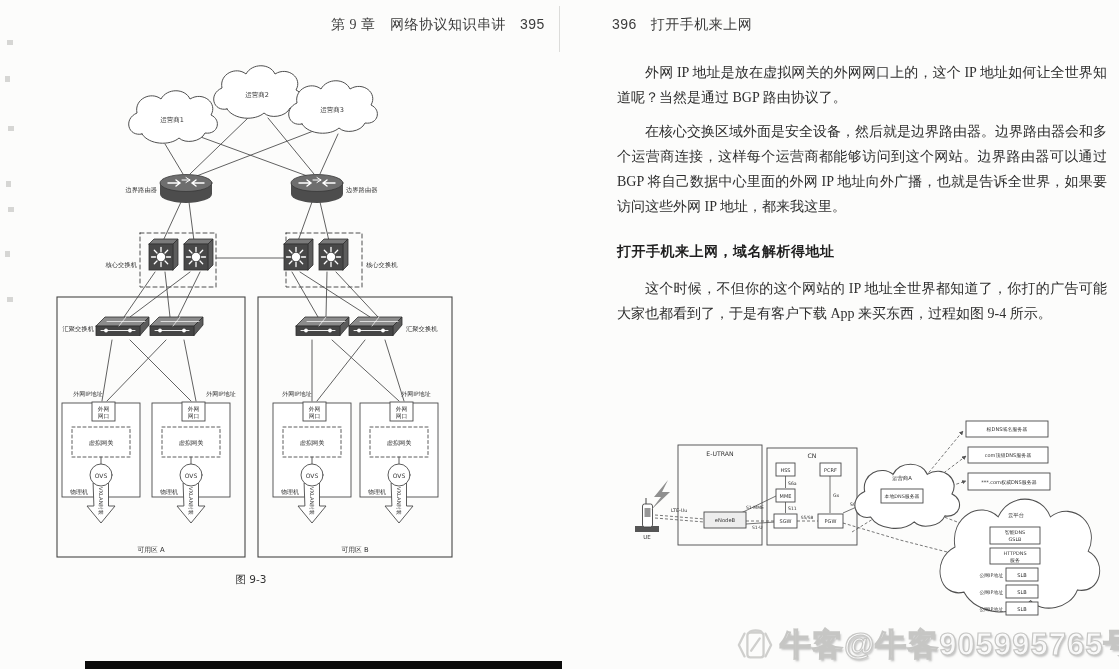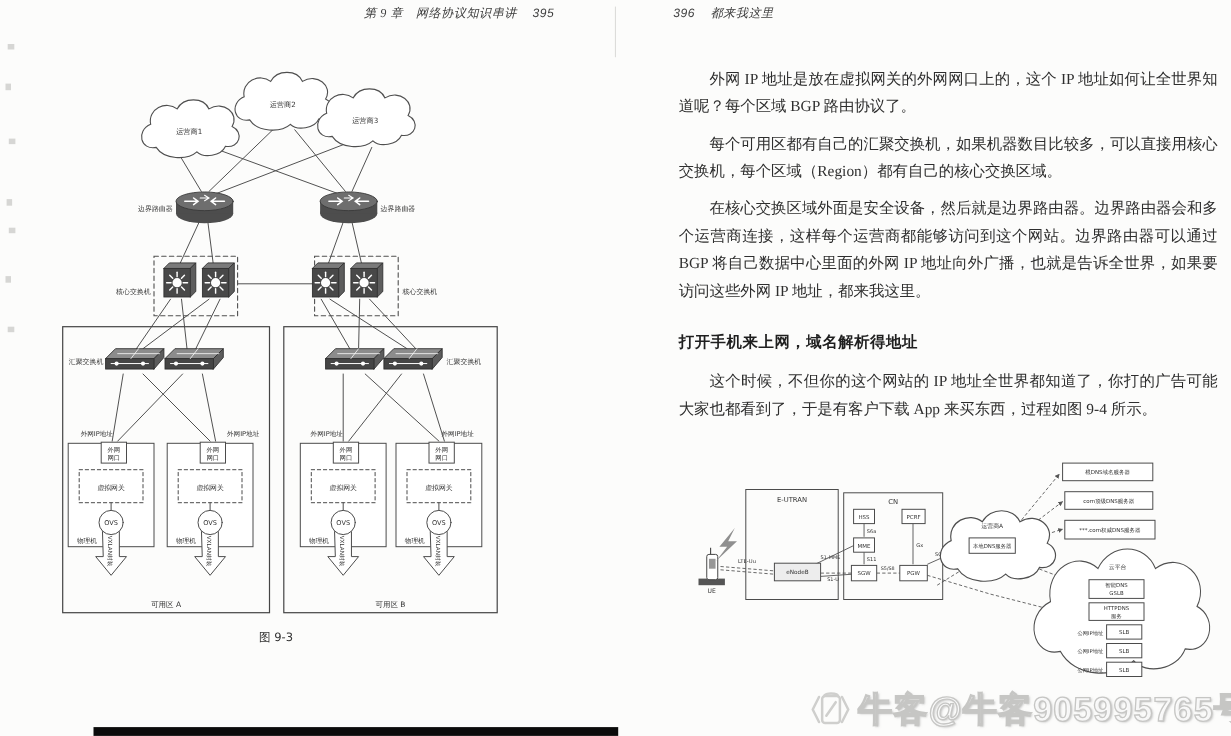--- a/index.html
+++ b/index.html
@@ -2,21 +2,21 @@
 <html><head>
 <meta charset="utf-8">
 <style>
   html,body{margin:0;padding:0;}
   body{
     width:1119px;height:669px;position:relative;overflow:hidden;
     background:#fcfcfb;
     font-family:"Liberation Serif","DejaVu Serif",serif;
     color:#2e2e2e;
   }
-  .hdr{position:absolute;top:4px;font-size:11px;letter-spacing:.5px;color:#3c3c3c;white-space:nowrap;font-style:italic;}
+  .hdr{position:absolute;top:16px;font-size:14px;letter-spacing:.5px;color:#3c3c3c;white-space:nowrap;}
   .hdr .pg{font-family:"Liberation Sans",sans-serif;}
   #hdr-left{left:331px;}
   #hdr-left .pg{margin-left:14px;}
   #hdr-right{left:612px;}
   #hdr-right .pg{margin-right:14px;margin-top:36px;}
   #divider{position:absolute;left:559px;top:6px;width:1px;height:46px;background:#dcdcda;}
   #textcol{position:absolute;left:617px;top:60px;width:490px;font-size:14px;line-height:25px;text-align:justify;}
   #textcol p{margin:0 0 9px 0;text-indent:2em;}
   #textcol h2{font-size:14px;line-height:22px;margin:21px 0 14px 0;font-weight:bold;color:#1f1f1f;
       font-family:"Liberation Sans","DejaVu Sans",sans-serif;letter-spacing:.5px;}
@@ -32,34 +32,33 @@
     color:rgba(252,252,252,.9);
     -webkit-text-stroke:1.2px #c6c6c4;
     text-shadow:1.5px 1.5px 2px rgba(150,150,150,.55);
     white-space:nowrap;
   }
 </style>
 </head>
 <body>
 
 <div class="hdr" id="hdr-left"><span>第 9 章　网络协议知识串讲</span><span class="pg">395</span></div>
-<div class="hdr" id="hdr-right"><span class="pg">396</span><span>都来我这里</span></div>
+<div class="hdr" id="hdr-right"><span class="pg">396</span><span>打开手机来上网</span></div>
 <div id="divider"></div>
 
 <div class="speck" style="left:7px;top:40px;width:6px;height:5px;"></div>
 <div class="speck" style="left:5px;top:76px;width:5px;height:6px;"></div>
 <div class="speck" style="left:8px;top:126px;width:6px;height:5px;"></div>
 <div class="speck" style="left:6px;top:181px;width:5px;height:6px;"></div>
 <div class="speck" style="left:8px;top:207px;width:6px;height:5px;"></div>
 <div class="speck" style="left:5px;top:251px;width:5px;height:6px;"></div>
 <div class="speck" style="left:7px;top:297px;width:6px;height:5px;"></div>
 
 <div id="textcol">
-  <p>外网 IP 地址是放在虚拟网关的外网网口上的，这个 IP 地址如何让全世界知道呢？每个区域 BGP 路由协议了。</p>
-  <p>每个可用区都有自己的汇聚交换机，如果机器数目比较多，可以直接用核心交换机，每个区域（Region）都有自己的核心交换区域。</p>
+  <p>外网 IP 地址是放在虚拟网关的外网网口上的，这个 IP 地址如何让全世界知道呢？当然是通过 BGP 路由协议了。</p>
   <p>在核心交换区域外面是安全设备，然后就是边界路由器。边界路由器会和多个运营商连接，这样每个运营商都能够访问到这个网站。边界路由器可以通过 BGP 将自己数据中心里面的外网 IP 地址向外广播，也就是告诉全世界，如果要访问这些外网 IP 地址，都来我这里。</p>
   <h2>打开手机来上网，域名解析得地址</h2>
   <p>这个时候，不但你的这个网站的 IP 地址全世界都知道了，你打的广告可能大家也都看到了，于是有客户下载 App 来买东西，过程如图 9-4 所示。</p>
 </div>
 
 <svg width="1119" height="669" viewBox="0 0 1119 669">
   <defs>
     <marker id="arr" viewBox="0 0 10 10" refX="9" refY="5" markerWidth="5.5" markerHeight="5.5" orient="auto-start-reverse">
       <path d="M0,0 L10,5 L0,10 Z" fill="#555"></path>
     </marker>

